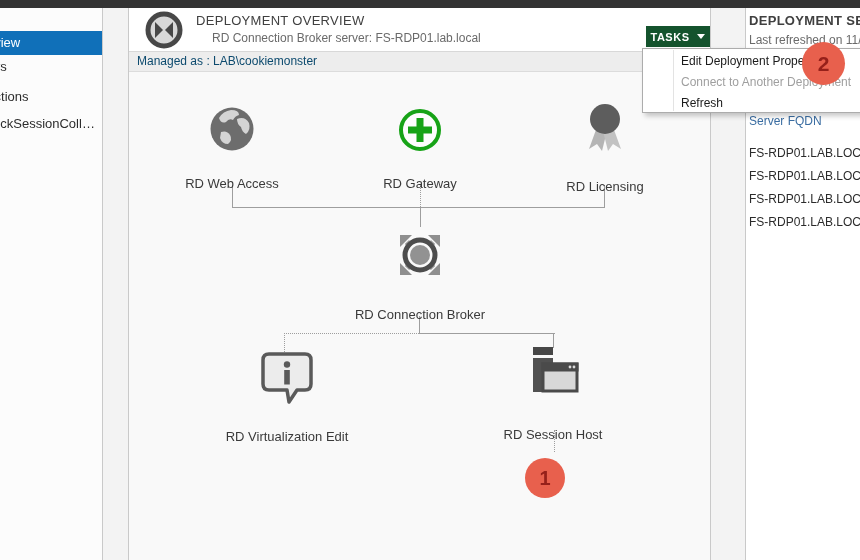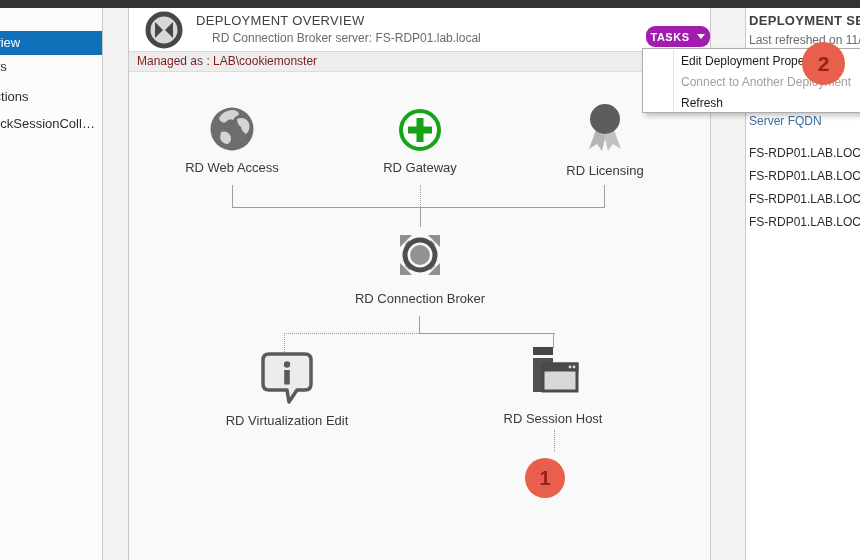--- a/index.html
+++ b/index.html
@@ -26,33 +26,33 @@
   
   .card-main{left:128px;top:8px;width:583px;height:552px;background:#f9f9f9;
              border-left:1px solid #c9c9c9;border-right:1px solid #c9c9c9;box-sizing:border-box;}
   .card-head{left:129px;top:8px;width:581px;height:43px;background:#ffffff;}
   .ov-icon{left:144px;top:10px;width:40px;height:40px;}
   .ov-title{left:196px;top:13px;font-size:13px;font-weight:normal;color:#404040;
             letter-spacing:.3px;white-space:nowrap;}
   .ov-sub{left:196px;top:31px;font-size:12px;color:#6a6a6a;white-space:nowrap;margin-left:16px;}
   .managed{left:129px;top:51px;width:581px;height:21px;background:#ededed;box-sizing:border-box;
            border-top:1px solid #d8d8d8;border-bottom:1px solid #dcdcdc;
-           font-size:12px;color:#7f1d1d;line-height:19px;padding-left:8px;}
-
-  
-  .tasks-btn{left:646px;top:26px;width:64px;height:21px;background:#a21caf;color:#fff;
+           font-size:12px;color:#0c4a6e;line-height:19px;padding-left:8px;}
+
+  
+  .tasks-btn{left:646px;top:26px;width:64px;height:21px;background:#14532d;color:#fff;
              display:flex;align-items:center;justify-content:center;gap:8px;
-             font-size:11px;font-weight:bold;letter-spacing:.5px;cursor:pointer;z-index:20;border-radius:9px;}
+             font-size:11px;font-weight:bold;letter-spacing:.5px;cursor:pointer;z-index:20;}
   .tri{width:0;height:0;border-left:4px solid transparent;border-right:4px solid transparent;
        border-top:5px solid #ffffff;}
 
   
   .node{position:absolute;display:flex;flex-direction:column;align-items:center;
         font-size:13px;color:#3a3a3a;cursor:pointer;}
-  .node .lbl{margin-top:8px;white-space:nowrap;text-align:right;}
+  .node .lbl{margin-top:24px;white-space:nowrap;text-align:right;}
   .n-web{left:157px;top:106px;width:150px;}
   .n-gw{left:345px;top:108px;width:150px;}
   .n-lic{left:530px;top:103px;width:150px;}
   .n-br{left:335px;top:227px;width:170px;}
   .n-virt{left:197px;top:351px;width:180px;}
   .n-sess{left:478px;top:347px;width:150px;}
 
   
   .ln{position:absolute;background:#9e9e9e;}
   .lnd-v{position:absolute;width:0;border-left:1px dotted #9e9e9e;}

